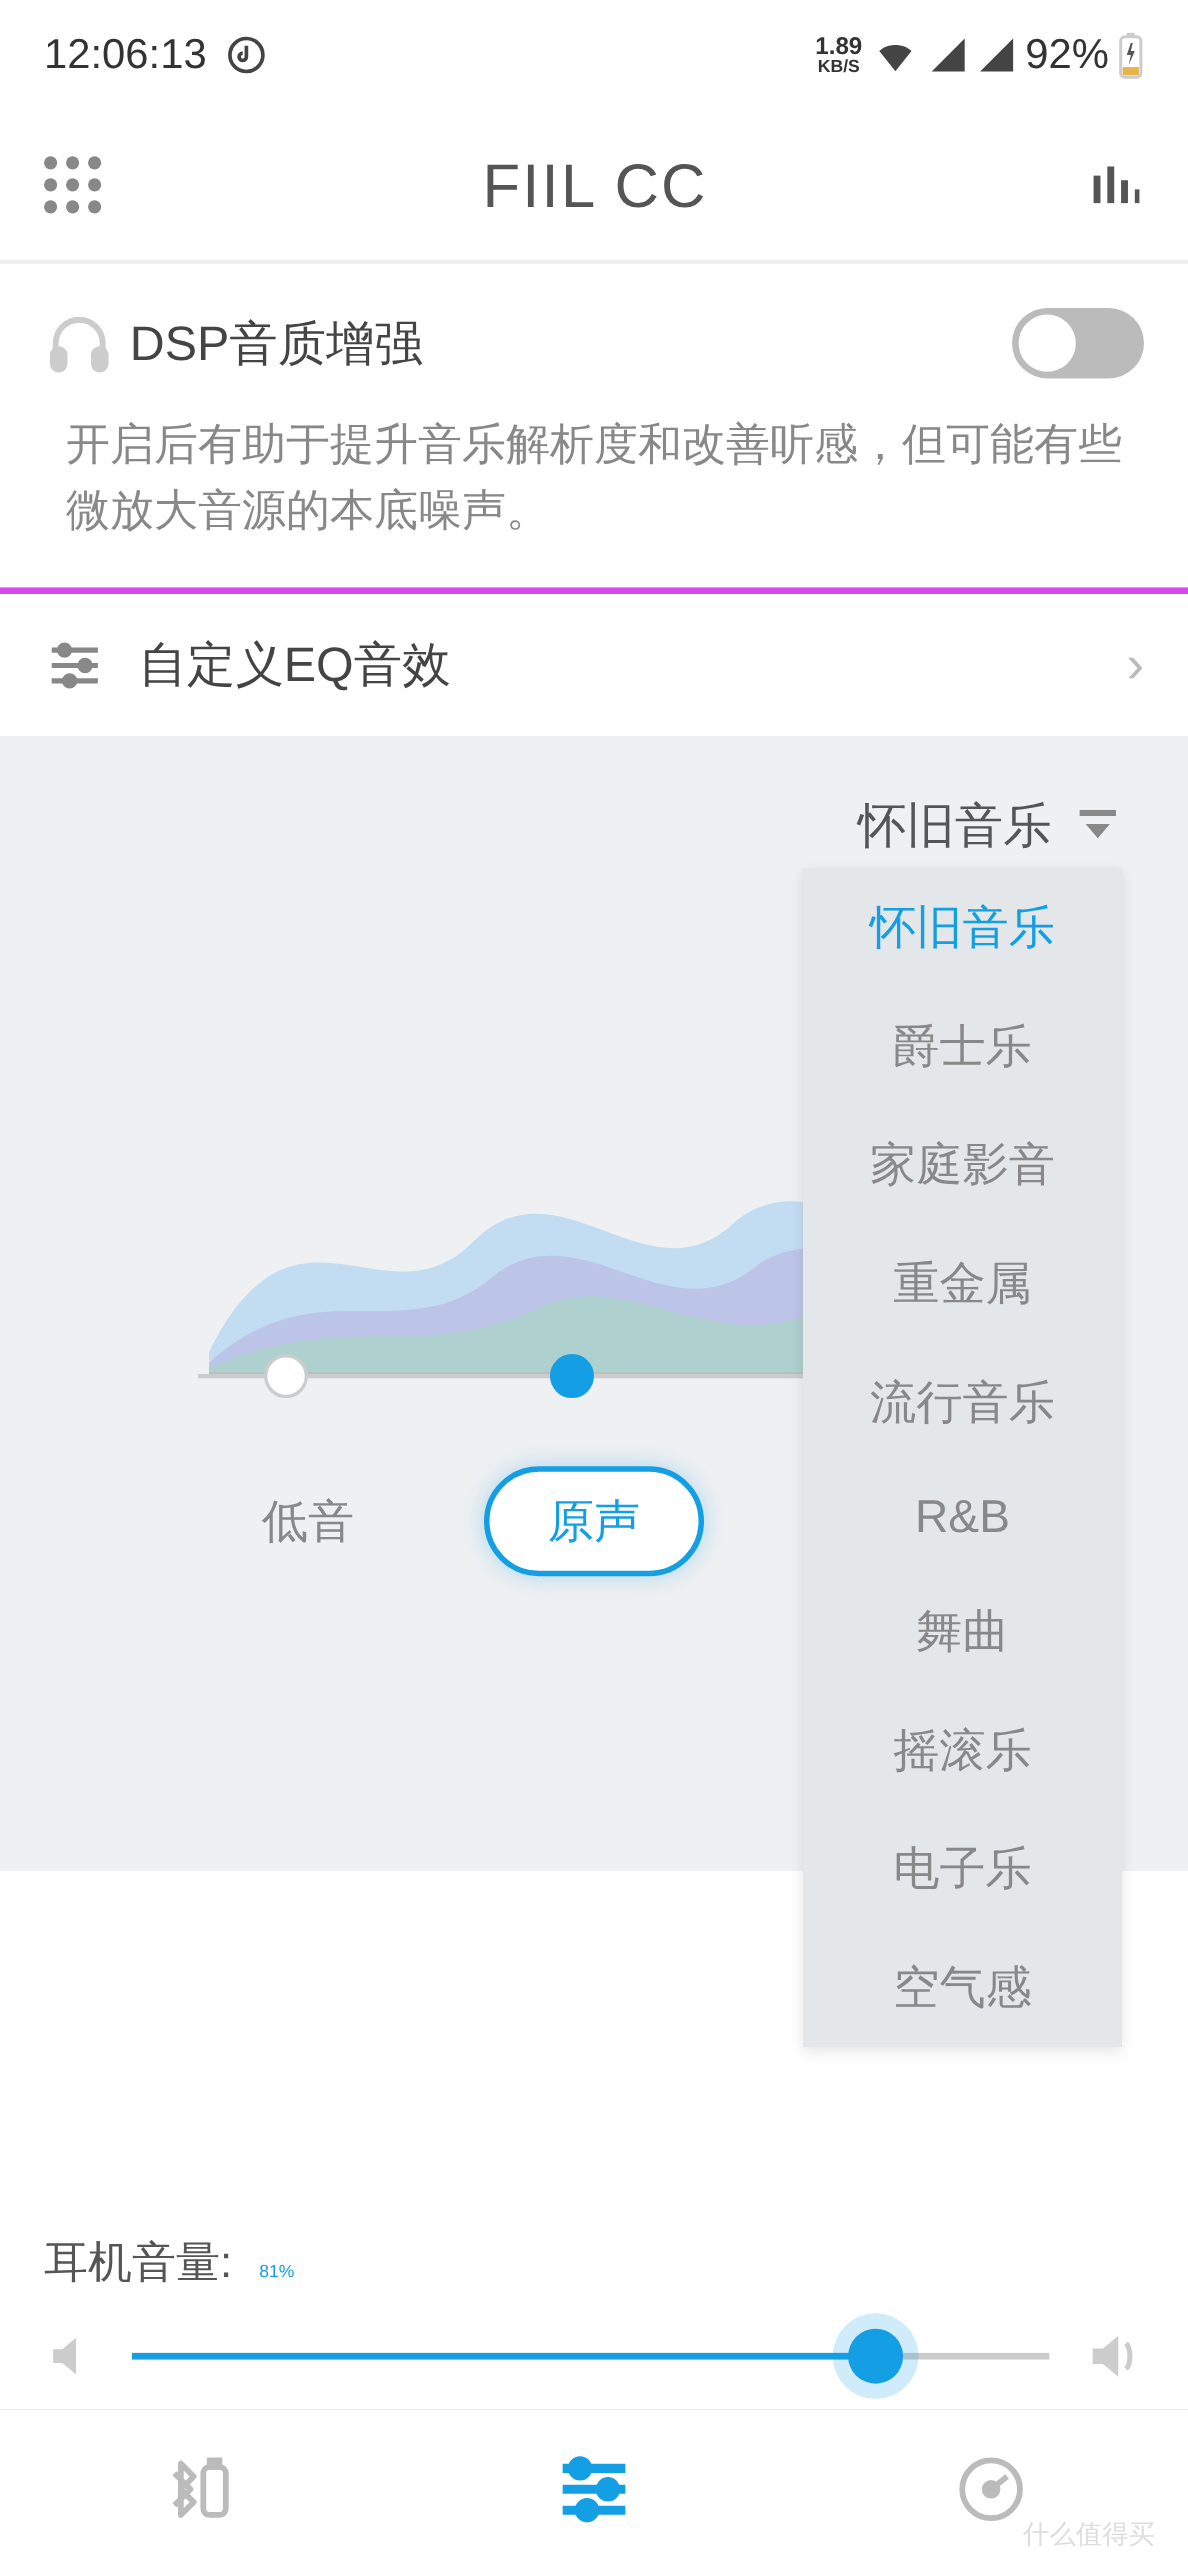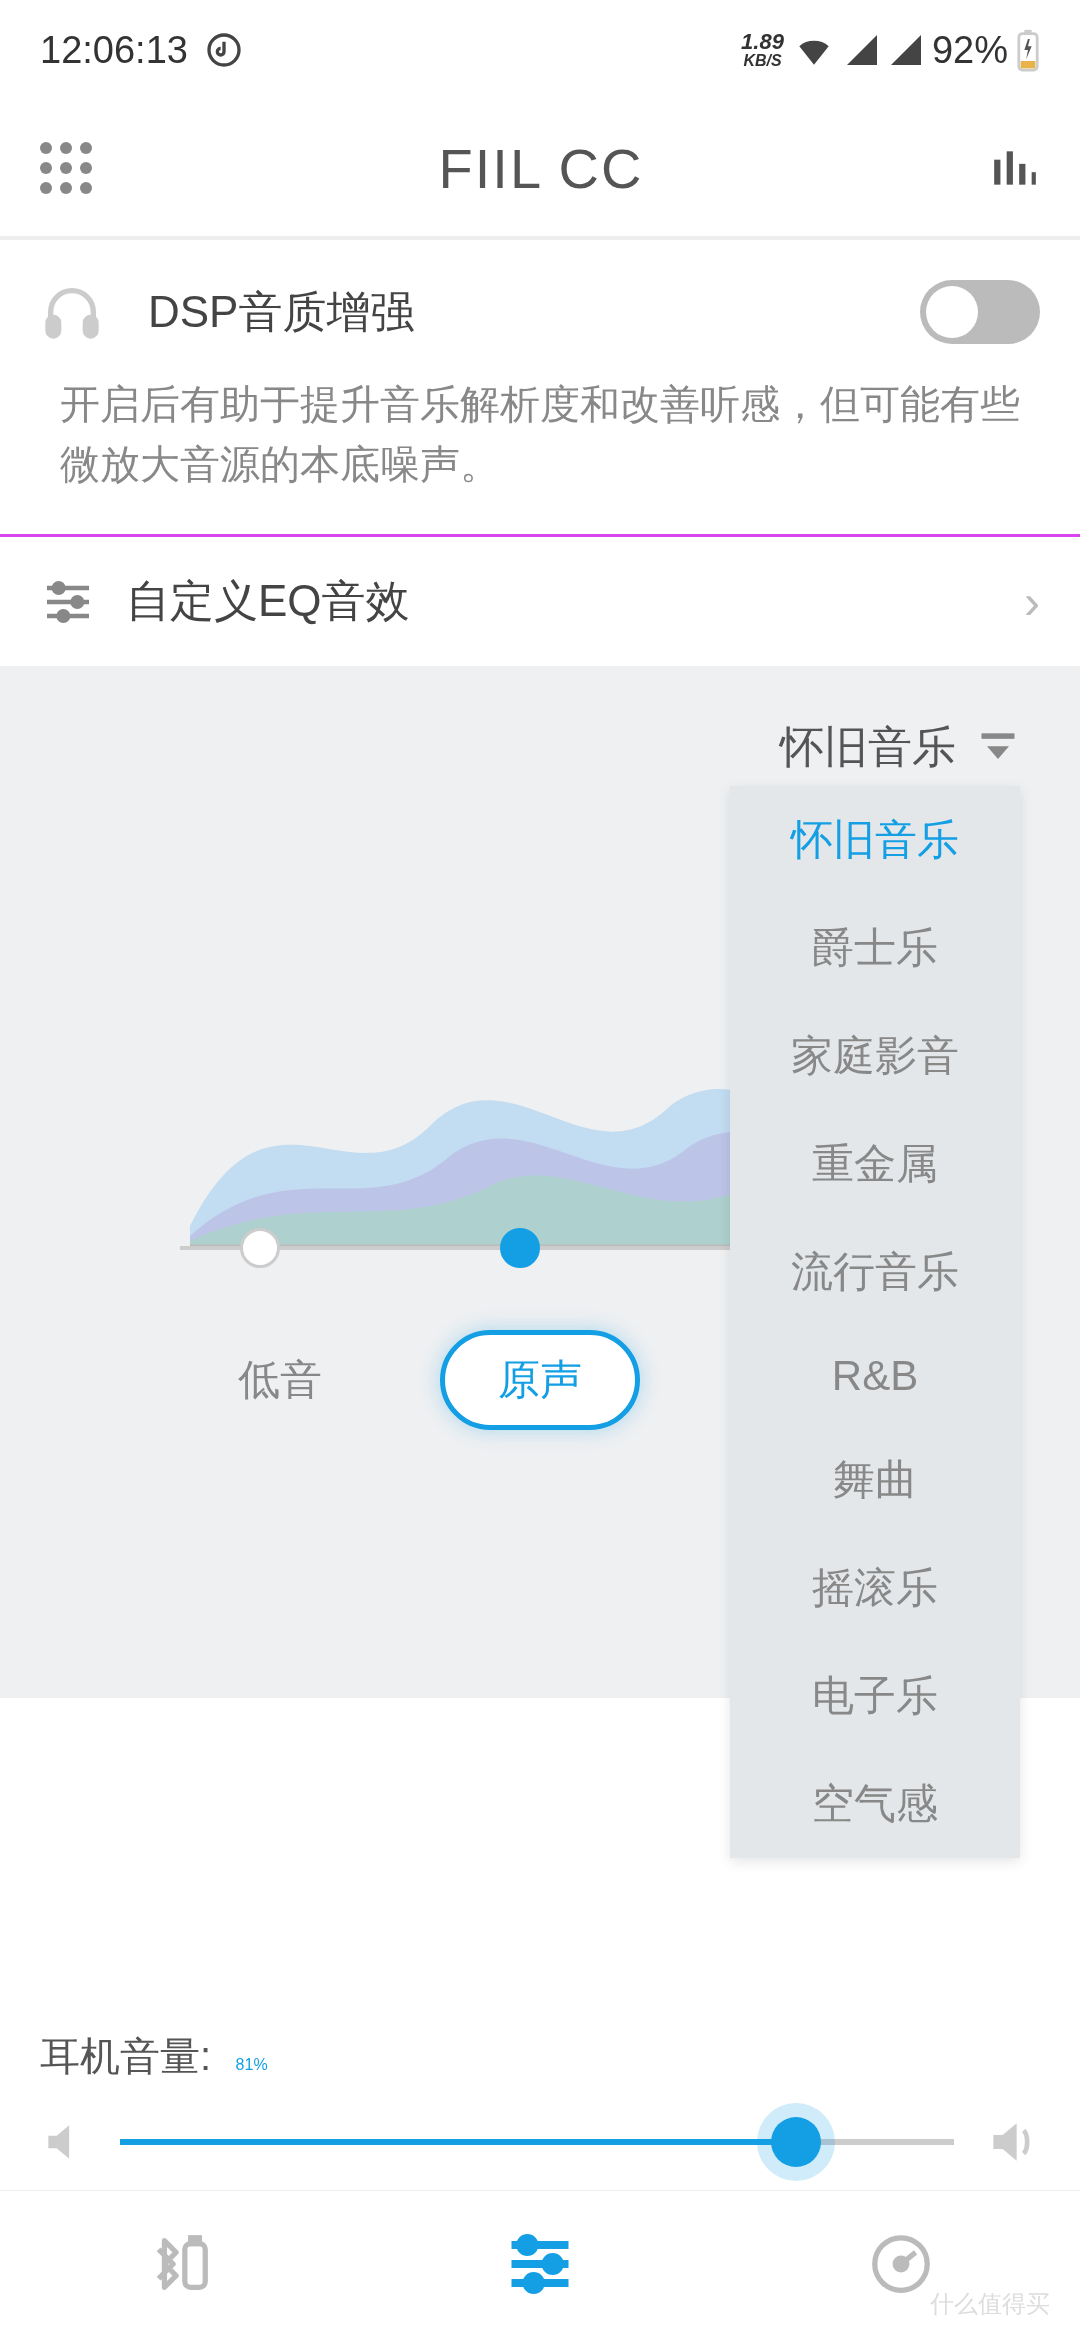--- a/index.html
+++ b/index.html
@@ -2,38 +2,38 @@
 <html><head>
 <meta charset="utf-8">
 <style>
   * { margin: 0; padding: 0; box-sizing: border-box; font-family: -apple-system, "Helvetica Neue", Arial, "PingFang SC", "Microsoft YaHei", sans-serif; }
   body { width: 1080px; height: 2340px; background: #fff; position: relative; overflow: hidden; }
 
   
   .status-bar { display: flex; align-items: center; height: 100px; padding: 0 40px; font-size: 38px; color: #333; }
   .status-left { display: flex; align-items: center; gap: 16px; }
   .status-right { margin-left: auto; display: flex; align-items: center; gap: 8px; }
-  .kbs { text-align: center; line-height: 0.95; font-size: 22px; font-weight: 600; font-style: italic; }
+  .kbs { text-align: center; line-height: 0.95; font-size: 22px; font-weight: 600; }
   .kbs small { font-size: 16px; display: block; }
 
   
   .header { display: flex; align-items: center; justify-content: space-between; height: 140px; padding: 0 40px; border-bottom: 4px solid #eee; }
   .header-title { font-size: 56px; color: #555; letter-spacing: 2px; }
   .grid-icon { width: 52px; height: 52px; display: grid; grid-template-columns: repeat(3,1fr); grid-template-rows: repeat(3,1fr); gap: 8px; }
   .grid-icon span { background: #888; border-radius: 50%; }
 
   
-  .dsp-row { display: flex; align-items: center; padding: 40px 40px 20px 40px; gap: 44px; }
+  .dsp-row { display: flex; align-items: center; padding: 40px 40px 20px 40px; gap: 14px; }
   .dsp-label { font-size: 44px; color: #444; flex: 1; }
   .toggle { width: 120px; height: 64px; background: #bbb; border-radius: 40px; position: relative; }
   .toggle::before { content:""; position:absolute; left:6px; top:6px; width:52px; height:52px; background:#fff; border-radius:50%; }
   .dsp-desc { font-size: 40px; color: #888; padding: 10px 60px 40px 60px; line-height: 1.5; }
 
   
-  .eq-row { display:flex; align-items:center; padding: 35px 40px; gap:30px; border-top:3px solid #d946ef; }
+  .eq-row { display:flex; align-items:center; padding: 35px 40px; gap:30px; border-top:6px solid #d946ef; }
   .eq-row .label { font-size: 44px; color: #444; flex:1; }
   .chev { color:#bbb; font-size:48px; }
 
   
   .preset-area { background:#eef0f2; position:relative; padding-top:32px; height:1032px; }
   .preset-header { display:flex; justify-content:flex-end; align-items:center; gap:20px; padding:20px 60px; }
   .preset-selected { font-size:44px; color:#555; }
 
   .wave-wrap { position:absolute; left:190px; top:280px; width:700px; height:300px; }
 

